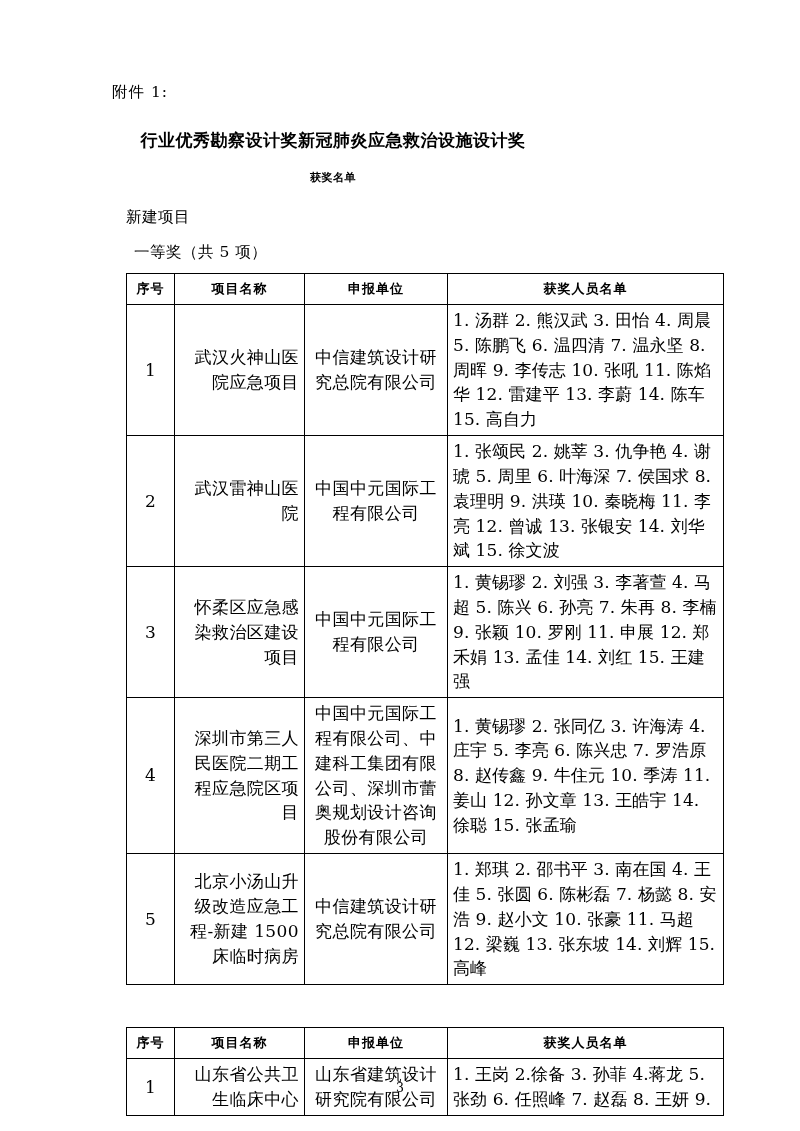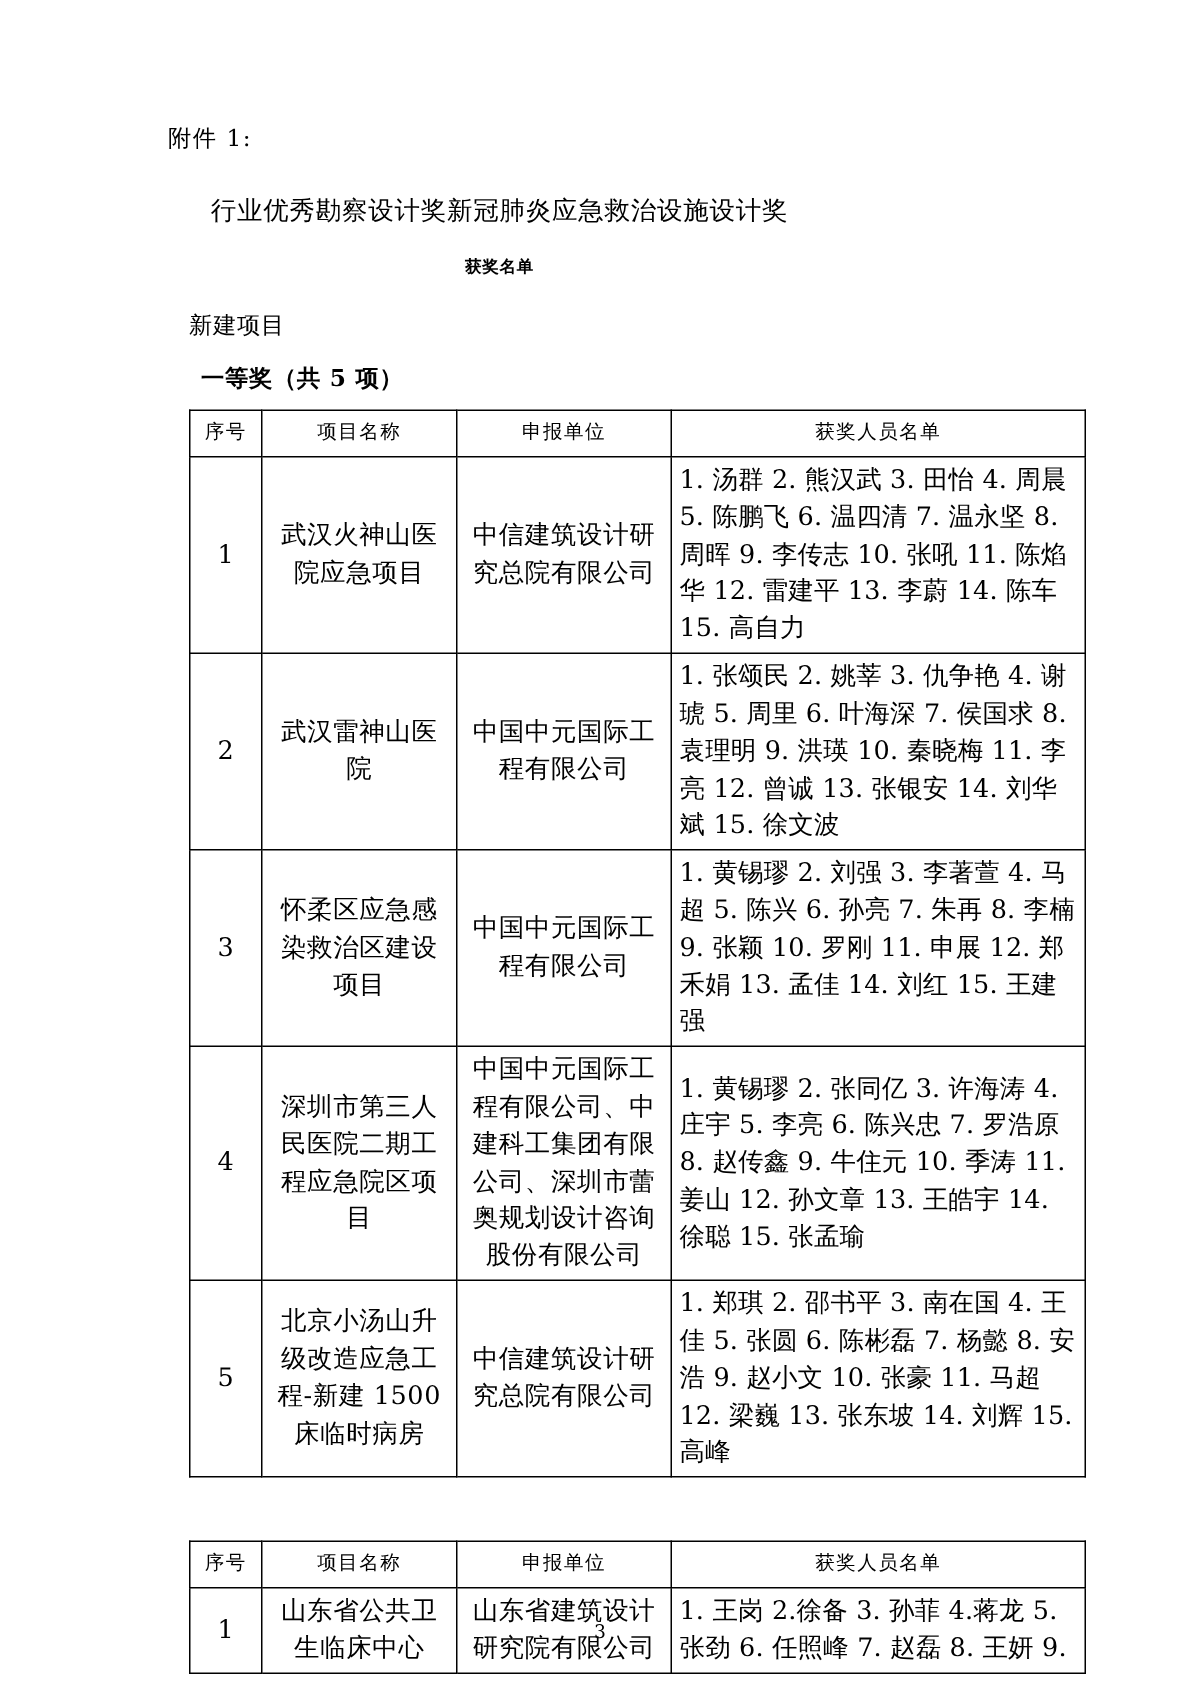--- a/index.html
+++ b/index.html
@@ -25,78 +25,78 @@
   }
   .attachment-label {
     font-size: 15.5px;
     letter-spacing: 1px;
     margin: 0 0 26px 0;
     font-family: "DejaVu Serif", "Liberation Serif", serif;
   }
   .doc-title {
     text-align: center;
     font-size: 17px;
-    font-weight: normal;
+    font-weight: bold;
     letter-spacing: 0.5px;
     margin: 16px 0 18px 0;
     padding-right: 18px;
   }
   .doc-subtitle {
     text-align: center;
     font-size: 11px;
     font-weight: bold;
     letter-spacing: 0.5px;
     margin: 0 0 22px 0;
     padding-right: 18px;
   }
   .section-heading {
     font-size: 15.5px;
     font-weight: normal;
     margin: 0 0 14px 14px;
     letter-spacing: 0.5px;
   }
   .award-heading {
     font-size: 15.5px;
-    font-weight: bold;
+    font-weight: normal;
     margin: 0 0 10px 22px;
     letter-spacing: 0.5px;
   }
   table.award-table {
     border-collapse: collapse;
     width: 597px;
     margin-left: 14px;
     table-layout: fixed;
   }
   table.award-table td, table.award-table th {
     border: 1px solid #000000;
     padding: 3px 5px;
     font-size: 17px;
     line-height: 1.46;
     vertical-align: middle;
     font-family: "DejaVu Serif", "Liberation Serif", serif;
   }
   table.award-table th {
     text-align: center;
-    font-weight: normal;
+    font-weight: bold;
     font-size: 13px;
     letter-spacing: 1px;
     height: 26px;
     padding: 2px 4px;
   }
   col.c-seq { width: 48px; }
   col.c-proj { width: 130px; }
   col.c-unit { width: 143px; }
   col.c-people { width: 276px; }
 
   td.seq {
     text-align: center;
     font-size: 12.6px;
   }
   td.proj {
-    text-align: center;
+    text-align: right;
     letter-spacing: 0.4px;
   }
   td.unit {
     text-align: center;
     letter-spacing: 0.4px;
   }
   td.people {
     text-align: left;
     letter-spacing: 0.1px;
   }

